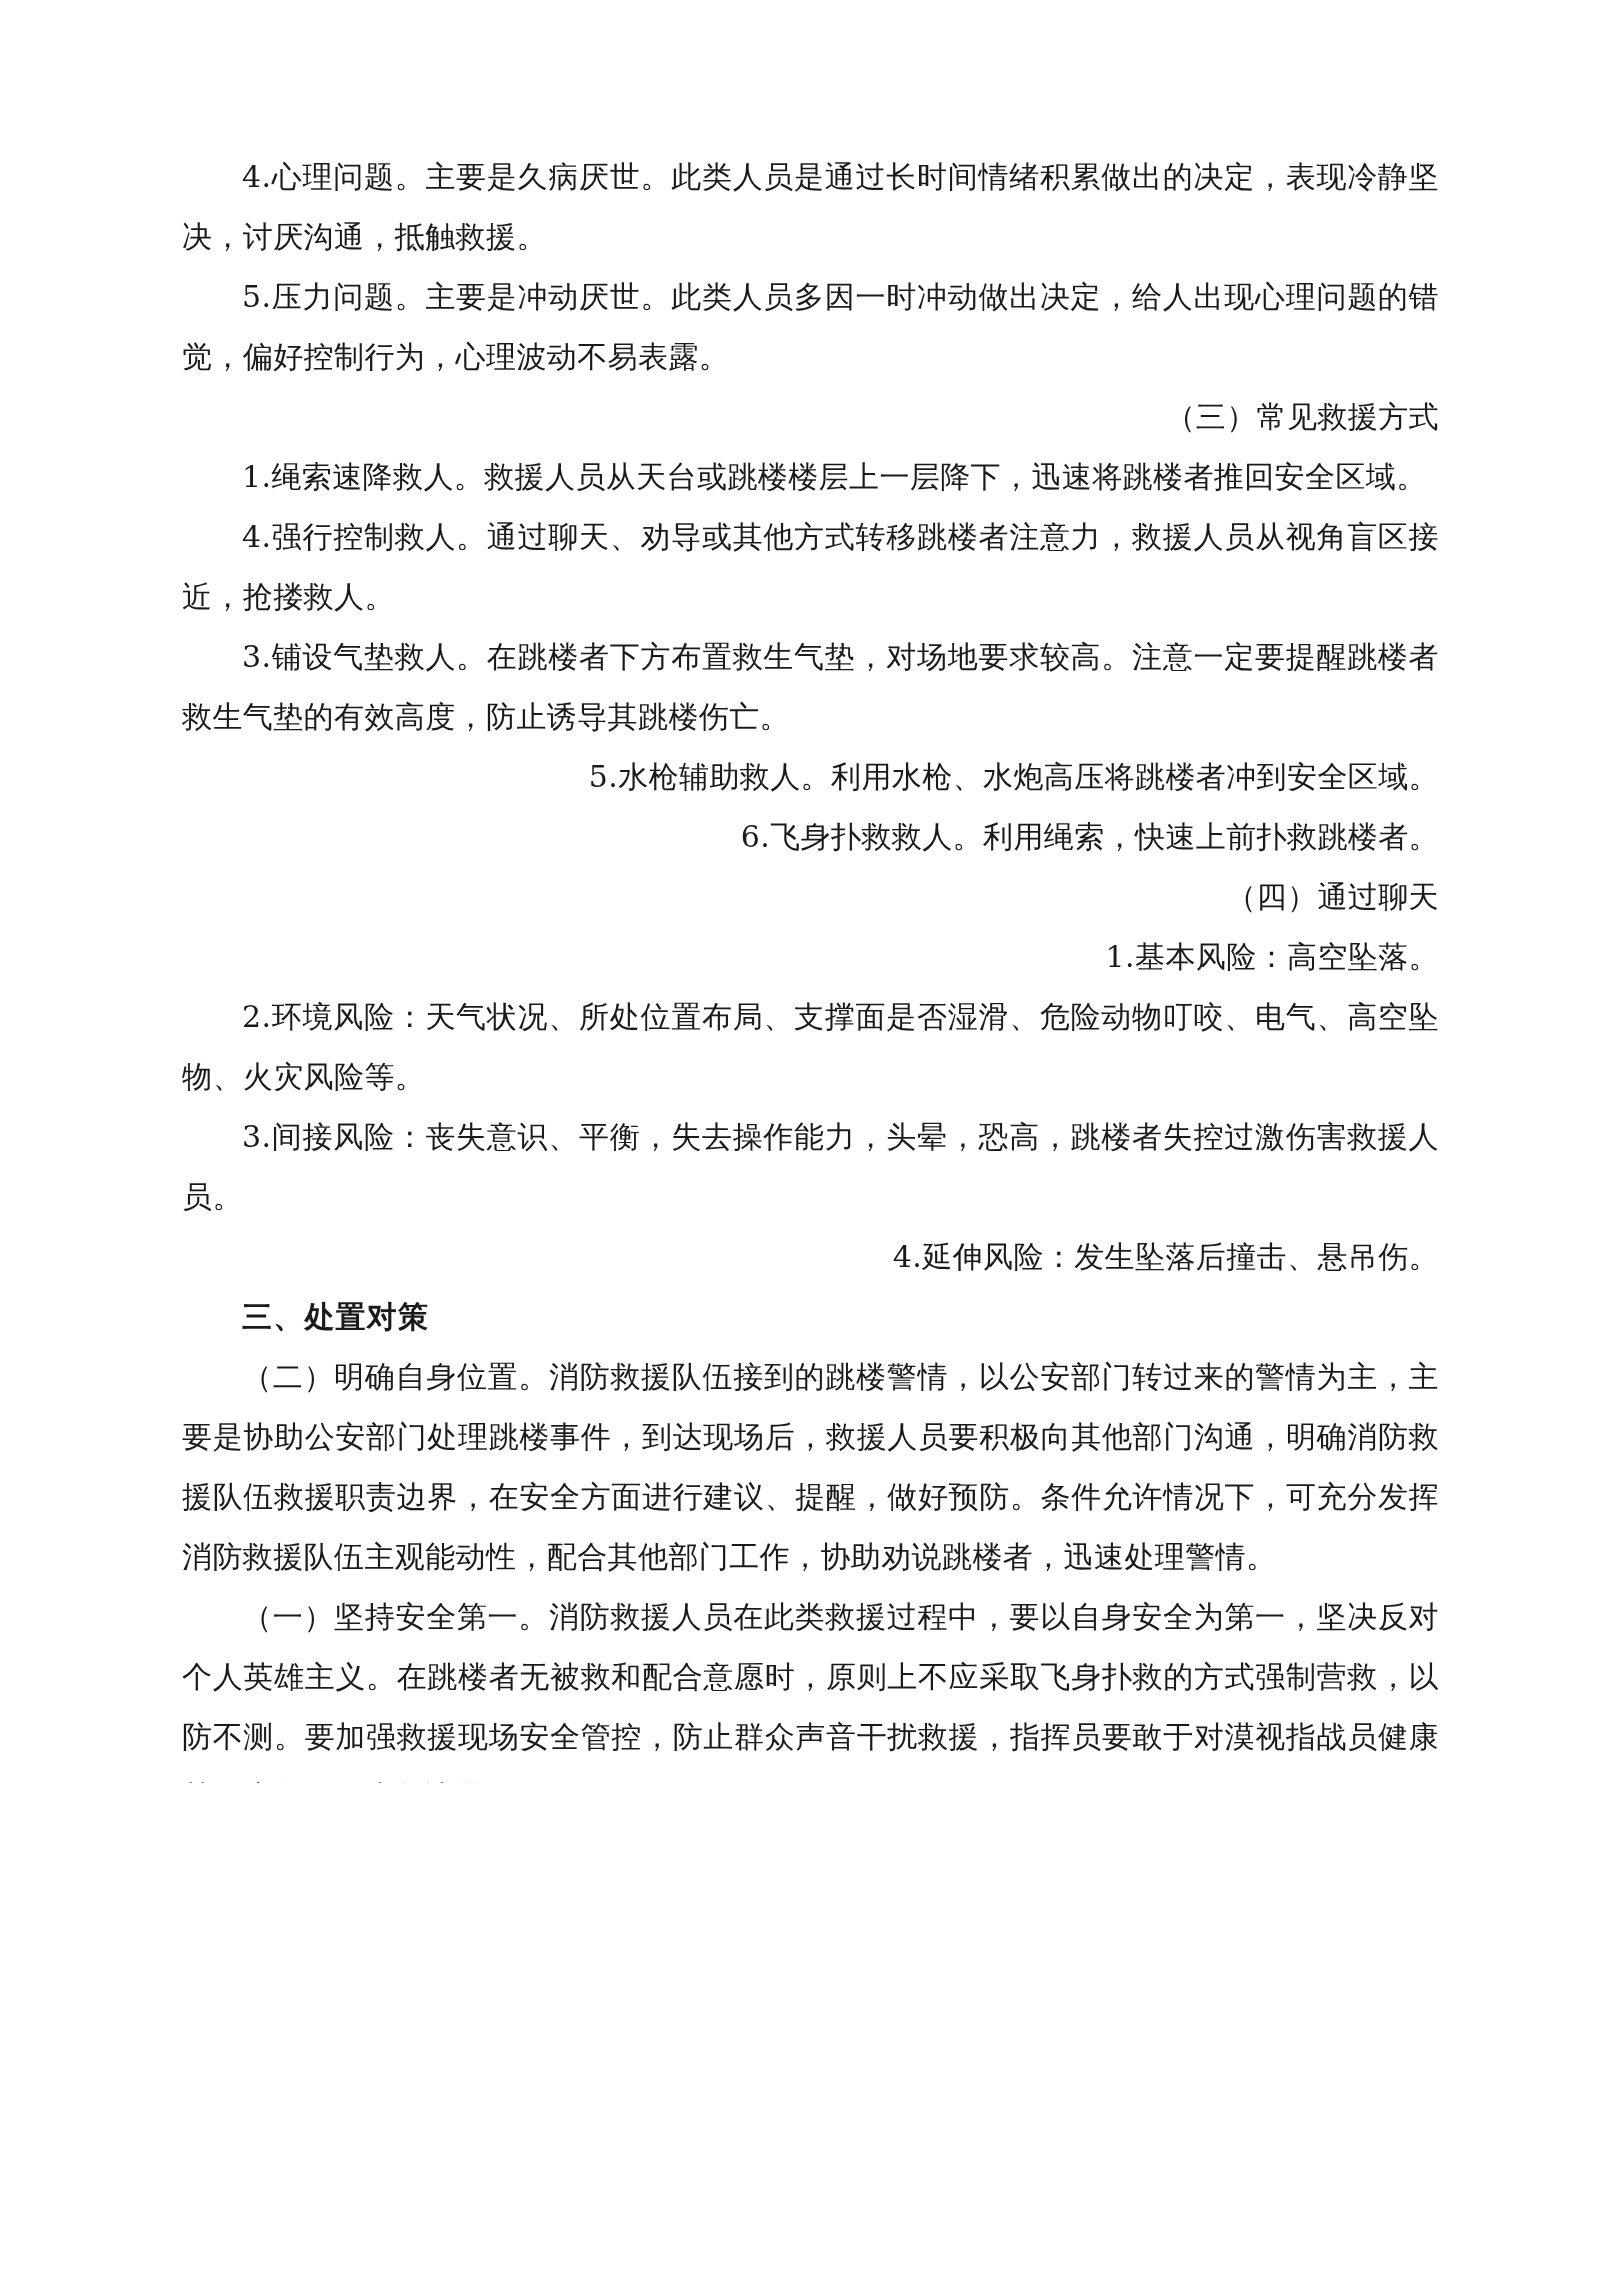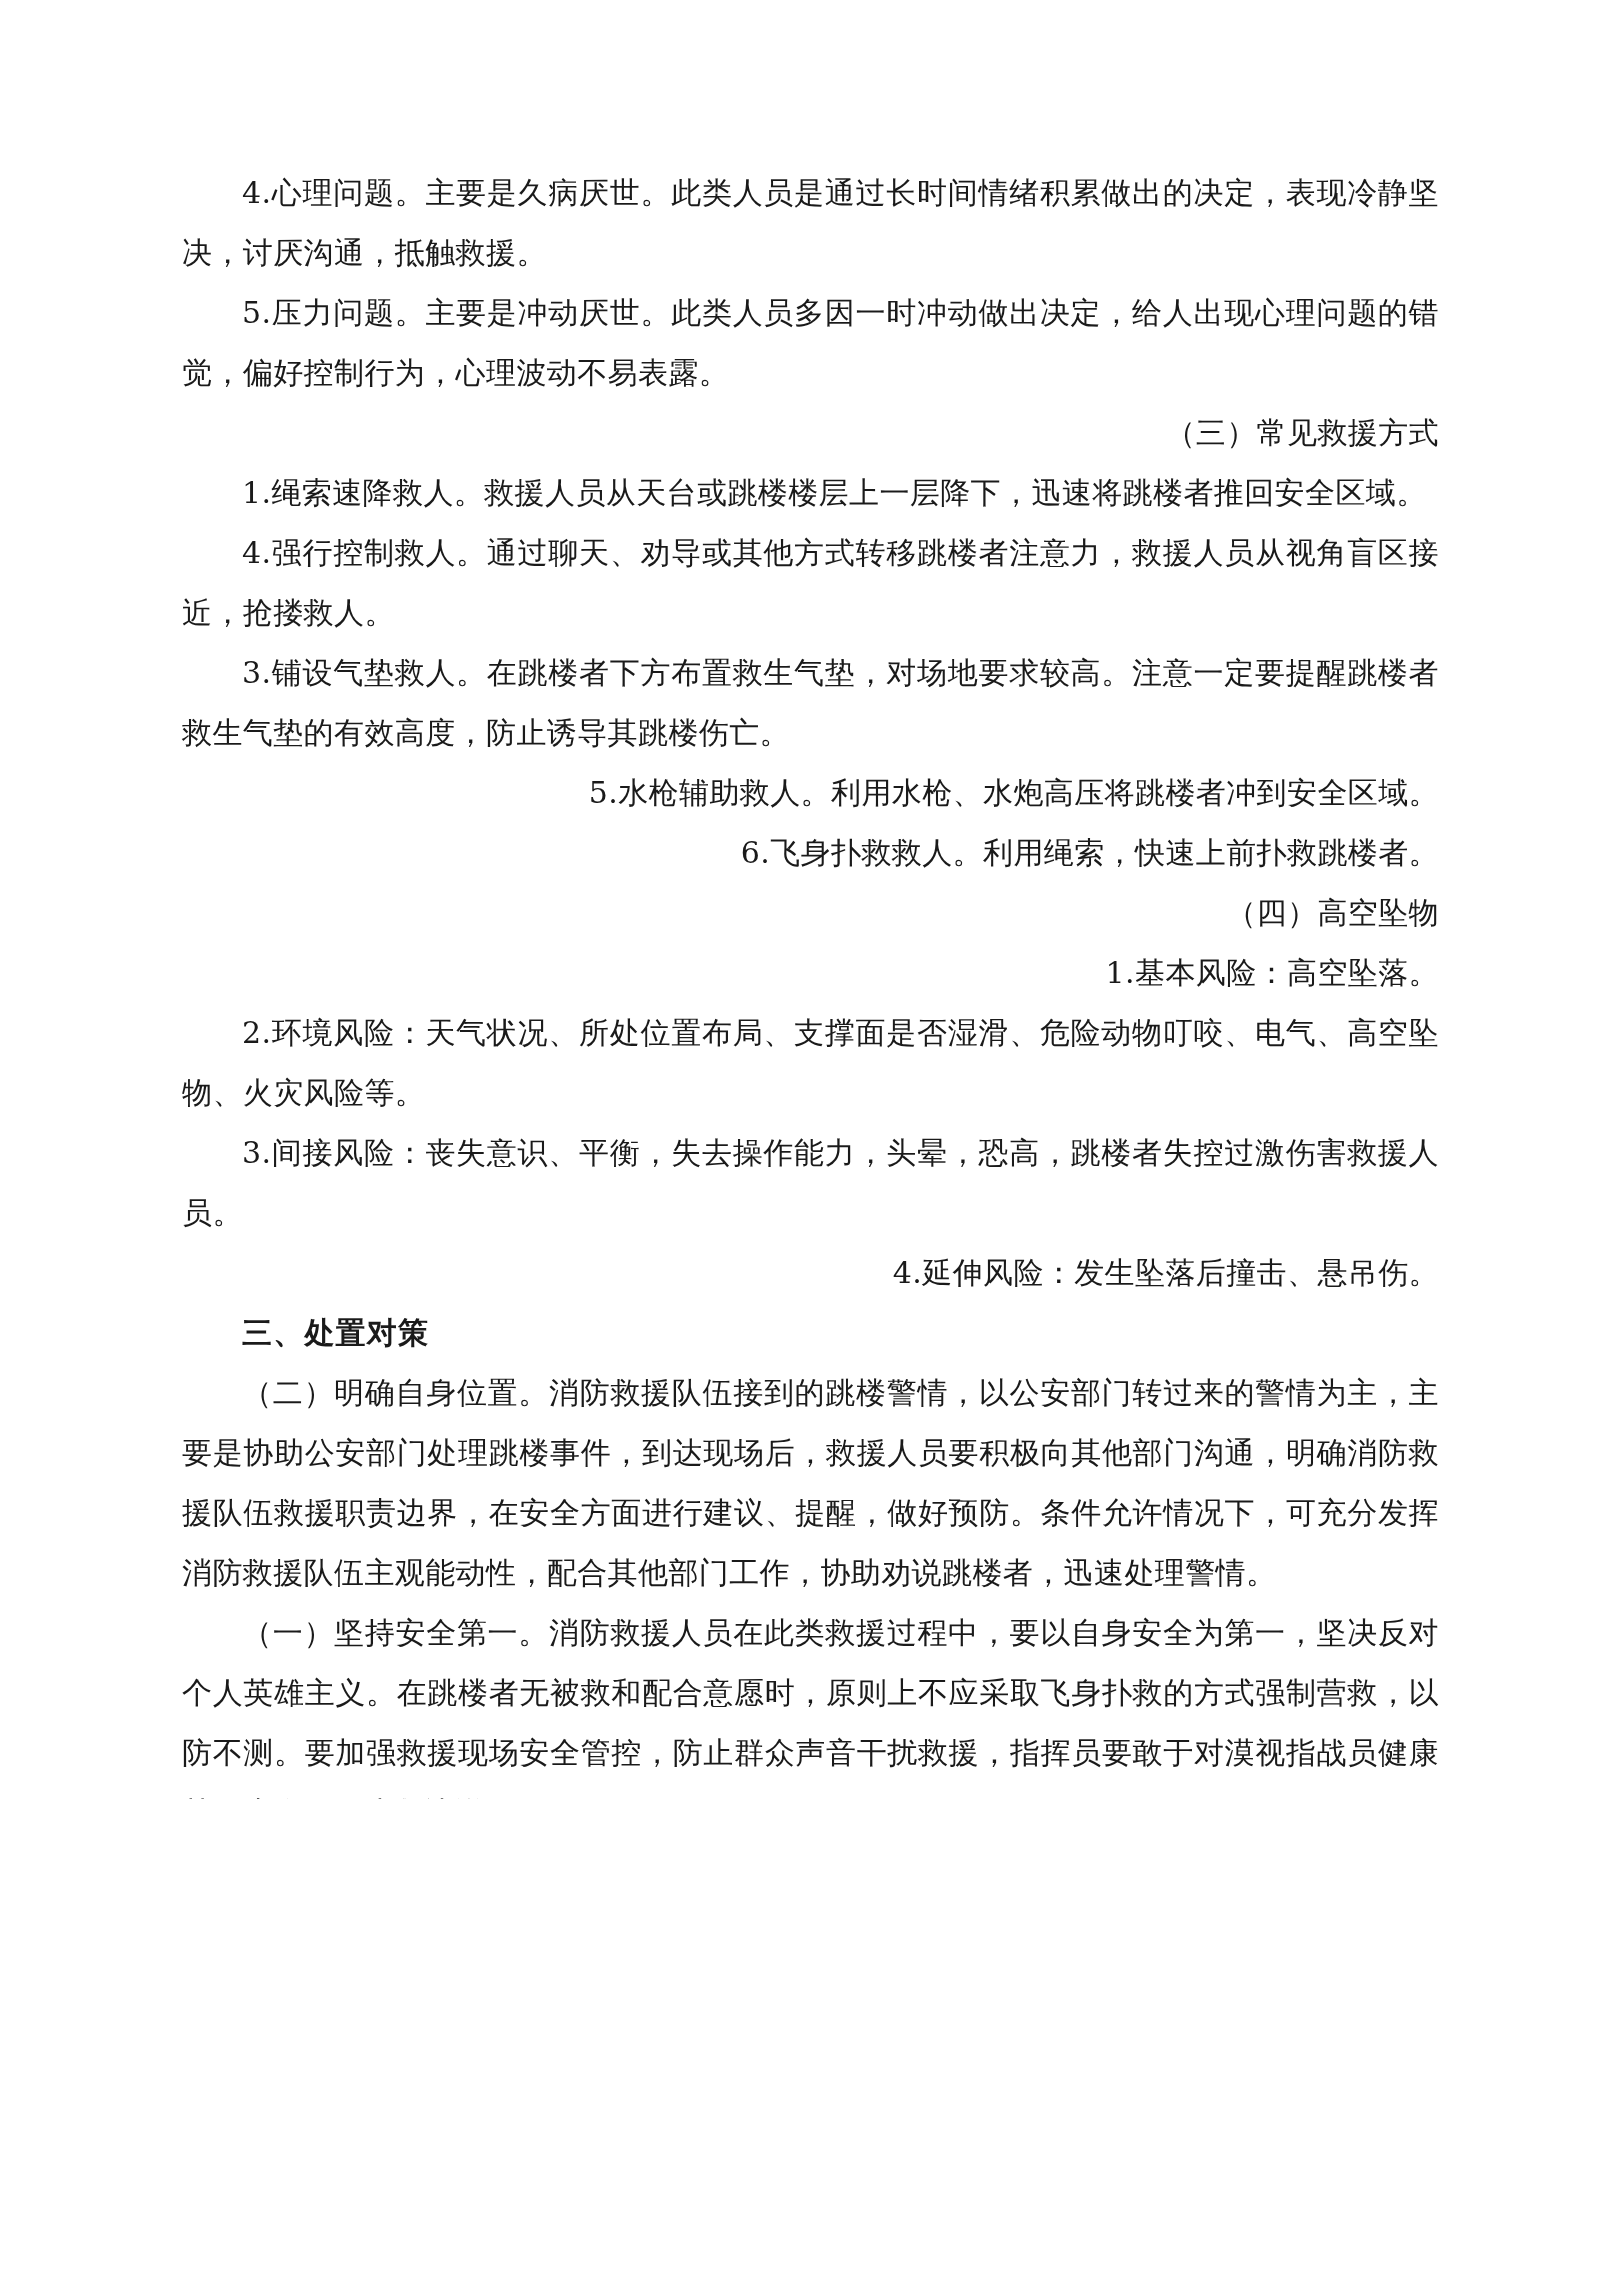--- a/index.html
+++ b/index.html
@@ -6,21 +6,21 @@
   html, body {
     margin: 0;
     padding: 0;
     background: #ffffff;
   }
   .page {
     position: relative;
     width: 1621px;
     height: 1783px;
     background: #ffffff;
-    margin: 16px auto;
+    margin: 0 auto;
     overflow: hidden;
     box-sizing: border-box;
   }
   .content {
     position: absolute;
     left: 182px;
     top: 147px;
     width: 1257px;
   }
   .para {
@@ -50,21 +50,21 @@
 <div class="page">
   <div class="content" id="content-root">
       <p class="para">4.心理问题。主要是久病厌世。此类人员是通过长时间情绪积累做出的决定，表现冷静坚决，讨厌沟通，抵触救援。</p>
       <p class="para">5.压力问题。主要是冲动厌世。此类人员多因一时冲动做出决定，给人出现心理问题的错觉，偏好控制行为，心理波动不易表露。</p>
       <p class="para short">（三）常见救援方式</p>
       <p class="para">1.绳索速降救人。救援人员从天台或跳楼楼层上一层降下，迅速将跳楼者推回安全区域。</p>
       <p class="para">4.强行控制救人。通过聊天、劝导或其他方式转移跳楼者注意力，救援人员从视角盲区接近，抢搂救人。</p>
       <p class="para">3.铺设气垫救人。在跳楼者下方布置救生气垫，对场地要求较高。注意一定要提醒跳楼者救生气垫的有效高度，防止诱导其跳楼伤亡。</p>
       <p class="para short">5.水枪辅助救人。利用水枪、水炮高压将跳楼者冲到安全区域。</p>
       <p class="para short">6.飞身扑救救人。利用绳索，快速上前扑救跳楼者。</p>
-      <p class="para short">（四）高空坠物</p>
+      <p class="para short">（四）通过聊天</p>
       <p class="para short">1.基本风险：高空坠落。</p>
       <p class="para">2.环境风险：天气状况、所处位置布局、支撑面是否湿滑、危险动物叮咬、电气、高空坠物、火灾风险等。</p>
       <p class="para">3.间接风险：丧失意识、平衡，失去操作能力，头晕，恐高，跳楼者失控过激伤害救援人员。</p>
       <p class="para short">4.延伸风险：发生坠落后撞击、悬吊伤。</p>
       <p class="para heading">三、处置对策</p>
       <p class="para">（二）明确自身位置。消防救援队伍接到的跳楼警情，以公安部门转过来的警情为主，主要是协助公安部门处理跳楼事件，到达现场后，救援人员要积极向其他部门沟通，明确消防救援队伍救援职责边界，在安全方面进行建议、提醒，做好预防。条件允许情况下，可充分发挥消防救援队伍主观能动性，配合其他部门工作，协助劝说跳楼者，迅速处理警情。</p>
       <p class="para">（一）坚持安全第一。消防救援人员在此类救援过程中，要以自身安全为第一，坚决反对个人英雄主义。在跳楼者无被救和配合意愿时，原则上不应采取飞身扑救的方式强制营救，以防不测。要加强救援现场安全管控，防止群众声音干扰救援，指挥员要敢于对漠视指战员健康甚至生命的行为坚决说不。</p>
     </div>
 </div>
 

